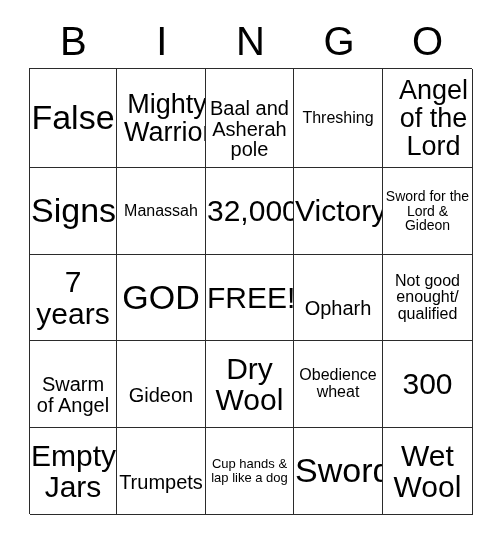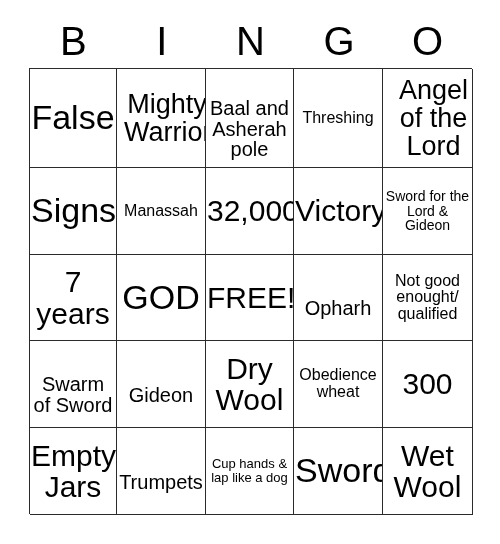--- a/index.html
+++ b/index.html
@@ -140,21 +140,21 @@
         <span>FREE!</span>
       </div>
     <div class="cell fs-m">
         <span>Opharh</span>
       </div>
     <div class="cell fs-s">
         <span>Not good enought/ qualified</span>
       </div>
 
     <div class="cell fs-m">
-        <span>Swarm of Sword</span>
+        <span>Swarm of Angel</span>
       </div>
     <div class="cell fs-m">
         <span>Gideon</span>
       </div>
     <div class="cell fs-xl">
         <span>Dry Wool</span>
       </div>
     <div class="cell fs-s">
         <span>Obedience wheat</span>
       </div>

